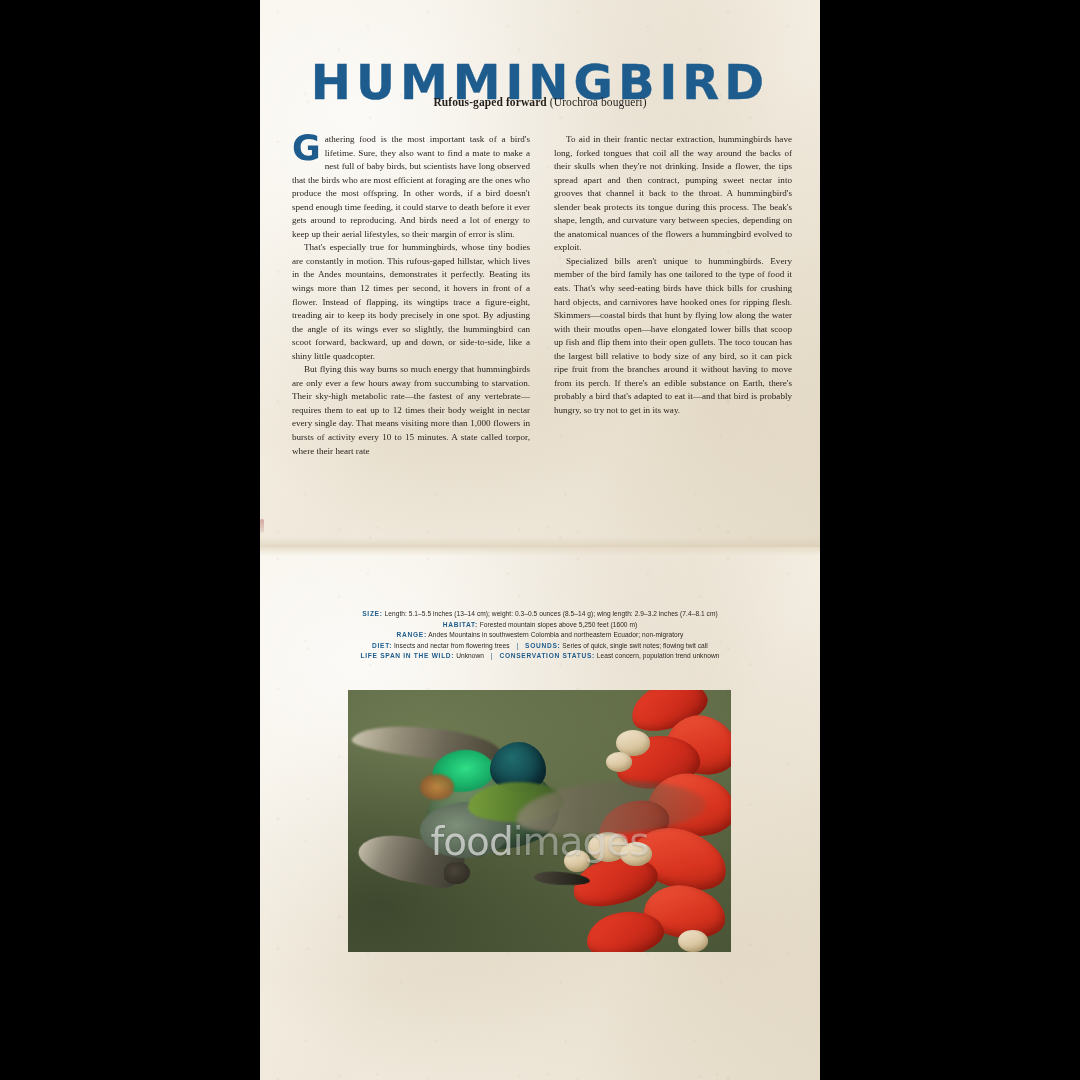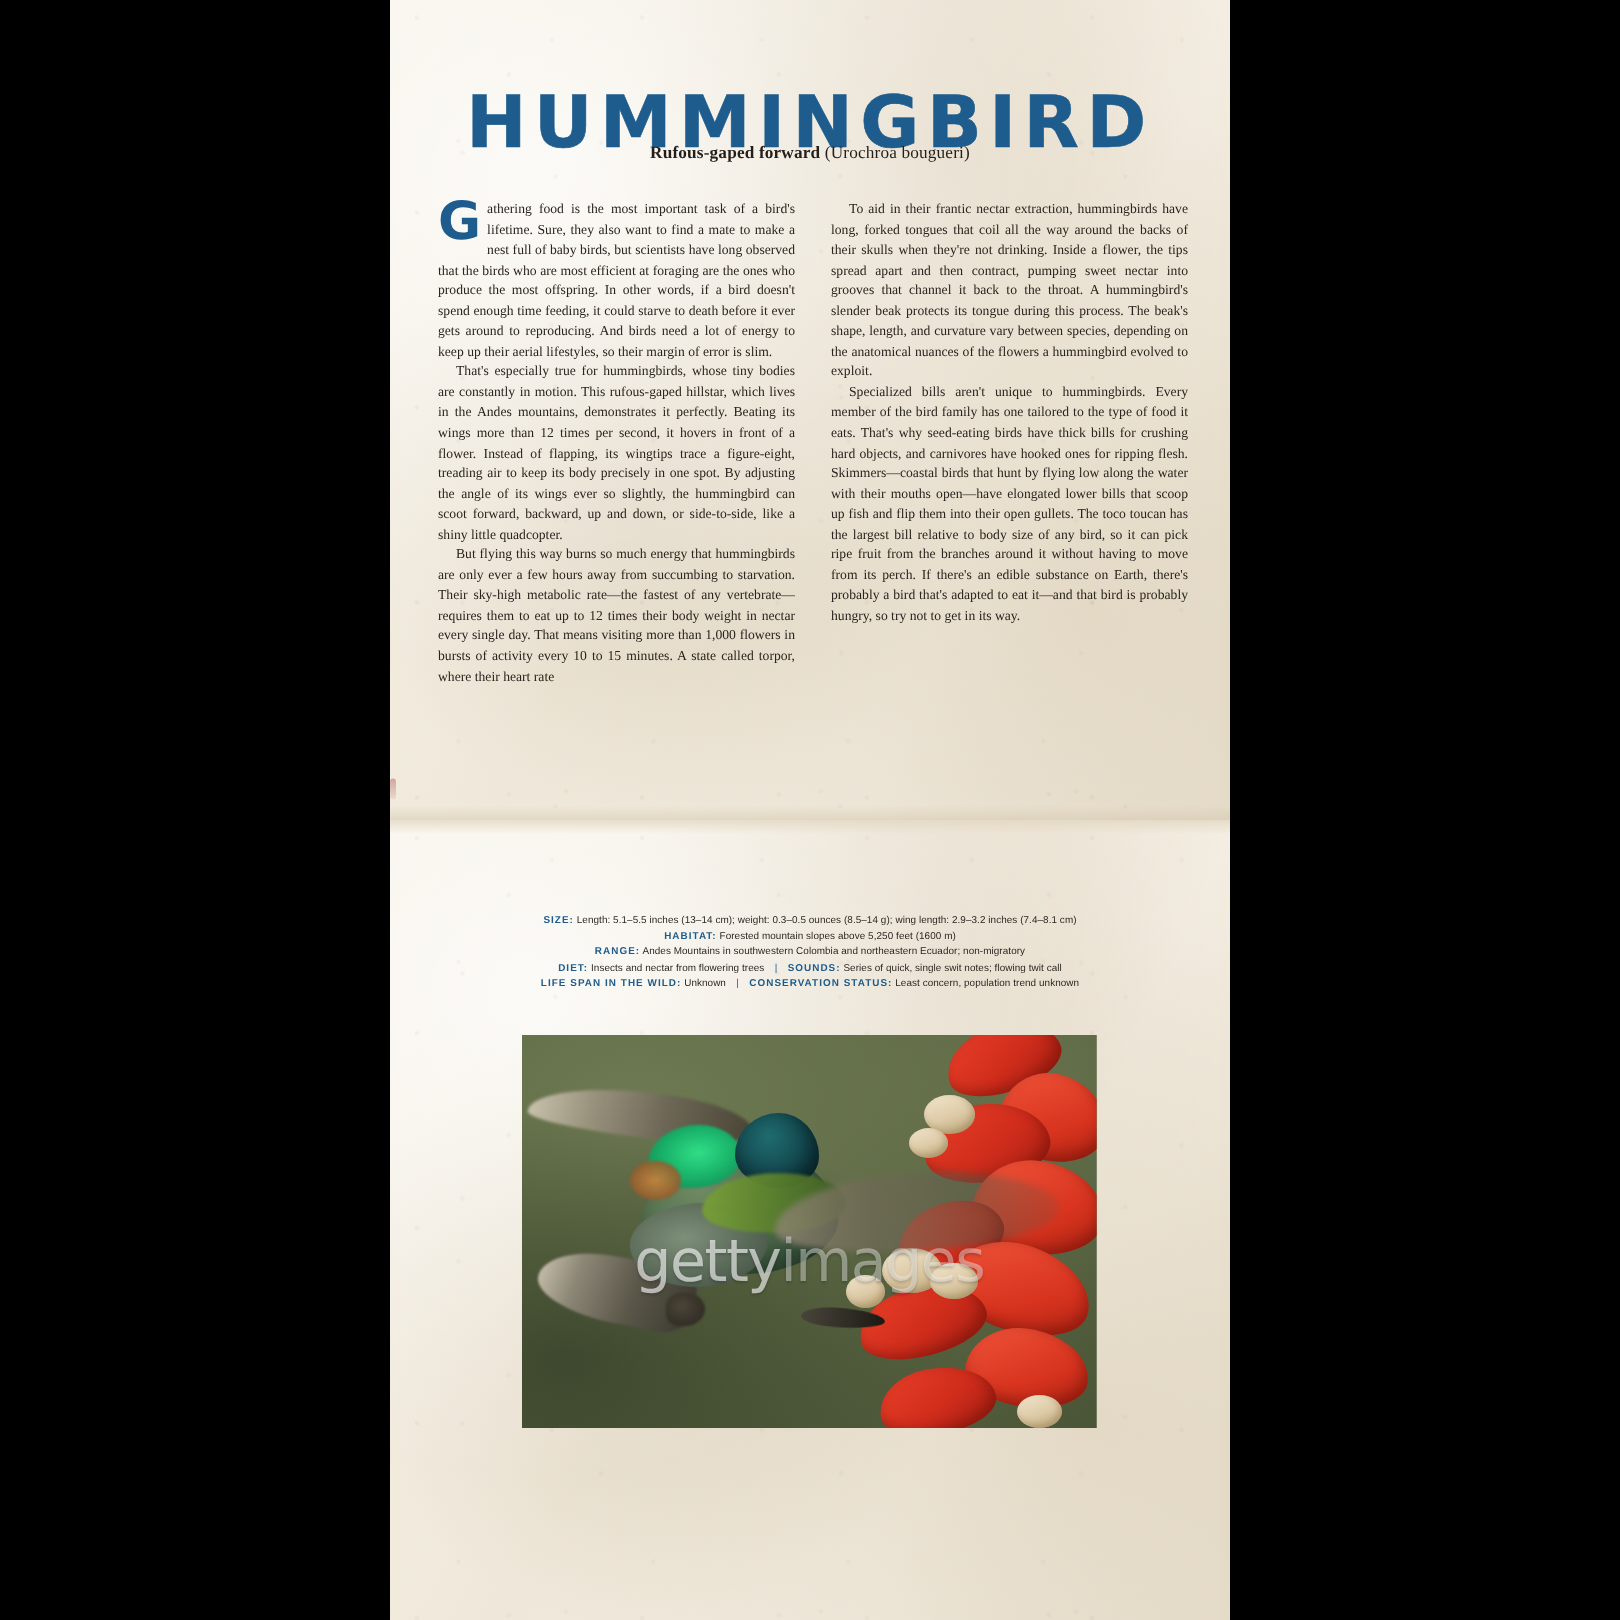--- a/index.html
+++ b/index.html
@@ -438,17 +438,17 @@
         <div class="bird-belly"></div>
         <div class="bird-throat"></div>
         <div class="bird-throat2"></div>
         <div class="bird-head"></div>
         <div class="wing-green"></div>
         <div class="wing-blur"></div>
         <div class="bird-beak"></div>
         <div class="bird-foot"></div>
       </div>
 
-      <div id="watermark"><span>getty</span><span class="wm-light">images</span></div>
+      <div id="watermark"><span>food</span><span class="wm-light">images</span></div>
     </div>
 
   </div>
 </div>
 
 </body></html>

